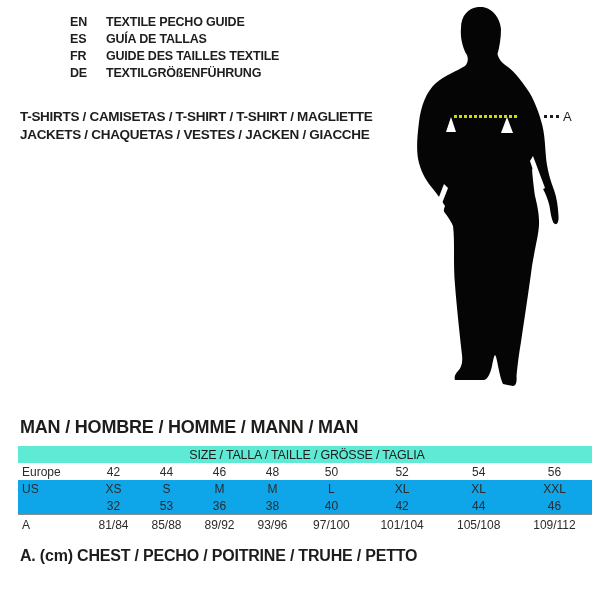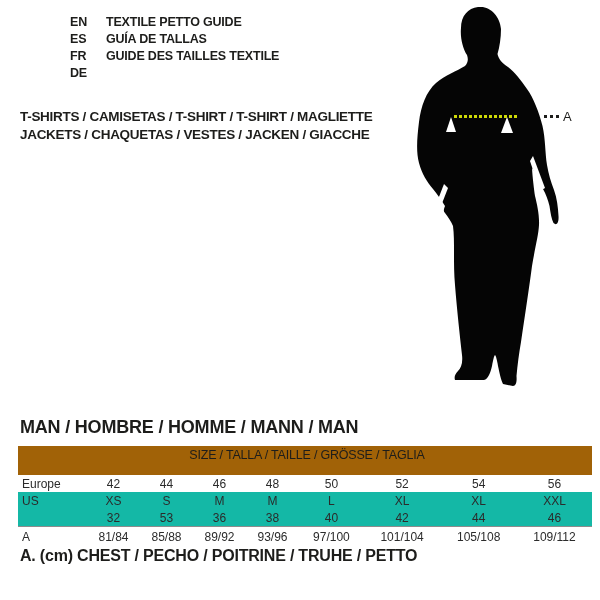--- a/index.html
+++ b/index.html
@@ -22,50 +22,51 @@
     background:repeating-linear-gradient(90deg,var(--dash-accent,#cdd907) 0 3px,transparent 3px 5px);}
   .dash-black{position:absolute;left:544px;top:115px;width:18px;height:3px;
     background:repeating-linear-gradient(90deg,#1d1d1b 0 3px,transparent 3px 6px);}
   .measure-a{position:absolute;left:563px;top:109px;font-size:13px;font-weight:500;}
   
   .section-title{position:absolute;left:20px;top:417px;font-size:18px;font-weight:600;
     letter-spacing:-0.2px;white-space:nowrap;}
   
   .size-table{position:absolute;left:18px;top:446px;width:574px;border-collapse:collapse;
     font-size:12px;color:#2b2b2b;}
-  .size-table .hdr td{background:#a16207;height:17px;font-size:12.5px;font-weight:500;
-    color:#1d1d1b;padding:0 0 12px 4px;letter-spacing:-0.2px;}
+  .size-table .hdr td{background:#5eead4;height:17px;font-size:12.5px;font-weight:500;
+    color:#1d1d1b;padding:0 0 0 4px;letter-spacing:-0.2px;}
   .size-table td{height:17px;text-align:center;padding:0;font-weight:400;}
   .size-table td.lbl{text-align:left;padding-left:4px;width:65px;}
-  .size-table tr.band td{background:#14b8a6;}
+  .size-table tr.band td{background:#0ea5e9;}
   .size-table tr.rowA td{border-top:1px solid #8c8c8c;height:19px;}
   
   .footnote{position:absolute;left:20px;top:547px;font-size:16px;font-weight:700;
     letter-spacing:-0.2px;white-space:nowrap;}
 </style>
 </head>
 <body>
 
 <div class="canvas">
 
   <div class="lang-block">
     <div class="lang-row">
       <span class="lang-code">EN</span>
-      <span>TEXTILE PETTO GUIDE</span>
+      <span>TEXTILE PECHO GUIDE</span>
     </div>
     <div class="lang-row">
       <span class="lang-code">ES</span>
       <span>GUÍA DE TALLAS</span>
     </div>
     <div class="lang-row">
       <span class="lang-code">FR</span>
       <span>GUIDE DES TAILLES TEXTILE</span>
     </div>
     <div class="lang-row">
       <span class="lang-code">DE</span>
+      <span>TEXTILGRÖßENFÜHRUNG</span>
     </div>
   </div>
 
   <div class="cat-block">
     <div class="cat-line">T-SHIRTS / CAMISETAS / T-SHIRT / T-SHIRT / MAGLIETTE</div>
     <div class="cat-line">JACKETS / CHAQUETAS / VESTES / JACKEN / GIACCHE</div>
   </div>
 
   <div class="figure-wrap">
     <svg width="170" height="390" viewBox="0 0 170 390">

